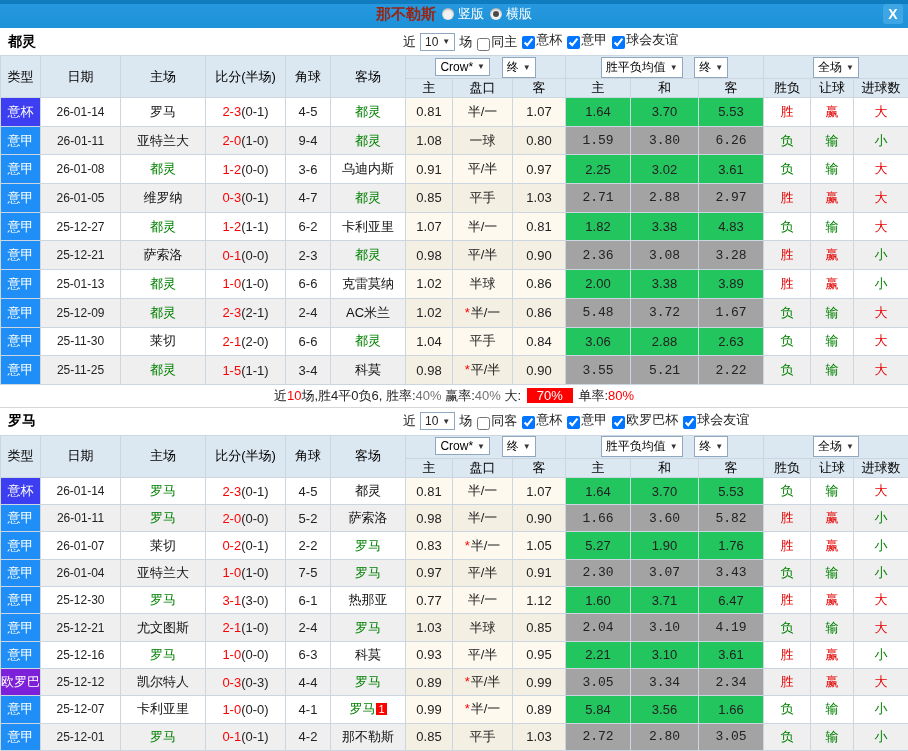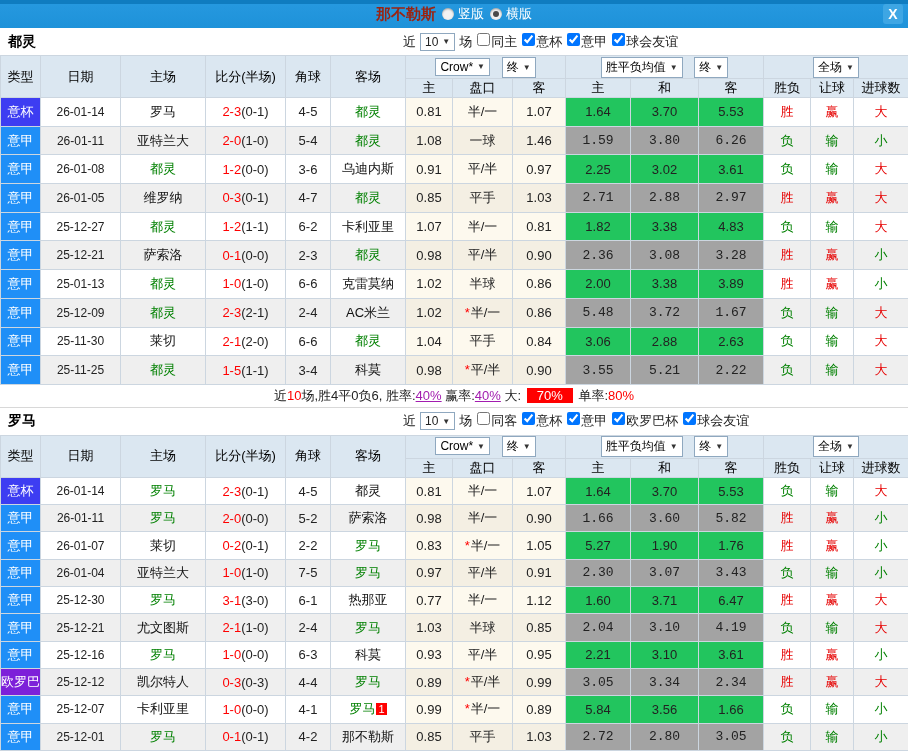--- a/index.html
+++ b/index.html
@@ -26,21 +26,21 @@
   }
   .close-btn {
     position: absolute; right: 5px; top: 4px; width: 20px; height: 20px;
     background: #3ea6e4; border-radius: 3px; color: #fff; font-weight: bold;
     font-size: 14px; line-height: 20px; text-align: center; cursor: pointer;
   }
   
   .sec-title { height: 27px; position: relative; display: flex; align-items: center; background: #fff; }
   .team { font-weight: bold; font-size: 14px; margin-left: 8px; color: #000; }
   .filters { position: absolute; left: 403px; top: 0; height: 27px; display: flex; align-items: center; white-space: nowrap; }
-  .filters .comp { display: inline-flex; align-items: flex-start; }
+  .filters .comp { display: inline-flex; align-items: flex-end; }
   input[type="checkbox"] { width: 13px; height: 13px; margin: 0 1px 0 5px; vertical-align: -2px; }
   .dd {
     display: inline-flex; align-items: center; background: #fff;
     border: 1px solid #8fa8bf; padding: 1px 4px; margin: 0 4px; font-size: 12px; cursor: pointer;
   }
   .dd .arr { font-size: 8px; margin-left: 4px; color: #333; }
   
   table { border-collapse: collapse; table-layout: fixed; width: 908px; }
   th, td { border: 1px solid #ccd6e0; text-align: center; padding: 0; overflow: hidden; white-space: nowrap; }
   thead th { background: #dbe7f1; font-weight: normal; color: #000; }
@@ -64,21 +64,21 @@
   .rc { background: #ff0000; color: #fff; font-size: 11px; padding: 0 2px; margin-left: 1px; }
   td.cr { color: #e60000; }
   td.cg { color: #008000; }
   
   .summary {
     height: 23px; display: flex; align-items: center; justify-content: center;
     border-bottom: 1px solid #d8d8d8; font-size: 13px; white-space: pre;
   }
   .sm-k { color: #222; }
   .sm-r { color: #ff0000; }
-  .sm-b { color: #a21caf; text-decoration: underline; }
+  .sm-b { color: #737373; }
   .sm-hl { background: #ff0000; color: #fff; padding: 0 10px; margin: 0 2px; }
 </style>
 </head>
 <body>
 
 <div class="topbar">
   <span class="topbar-title">那不勒斯</span>
   <span class="radio-group">
     <span class="radio"></span>
     <span>竖版</span>
@@ -197,25 +197,25 @@
         <td class="avg">5.53</td>
         <td class="res cr">胜</td>
         <td class="res cr">赢</td>
         <td class="res cr">大</td>
       </tr>
       <tr class="alt">
         <td class="type" style="background: rgb(31, 143, 247);">意甲</td>
         <td class="plain date">26-01-11</td>
         <td class="plain"><span class="tk">亚特兰大</span></td>
         <td class="plain"><span class="fs">2-0</span><span class="hf">(1-0)</span></td>
-        <td class="plain">5-4</td>
+        <td class="plain">9-4</td>
         <td class="plain"><span class="tg">都灵</span></td>
         <td class="odds">1.08</td>
         <td class="odds"><span>一球</span></td>
-        <td class="odds">1.46</td>
+        <td class="odds">0.80</td>
         <td class="avg">1.59</td>
         <td class="avg">3.80</td>
         <td class="avg">6.26</td>
         <td class="res cg">负</td>
         <td class="res cg">输</td>
         <td class="res cg">小</td>
       </tr>
       <tr>
         <td class="type" style="background: rgb(31, 143, 247);">意甲</td>
         <td class="plain date">26-01-08</td>

